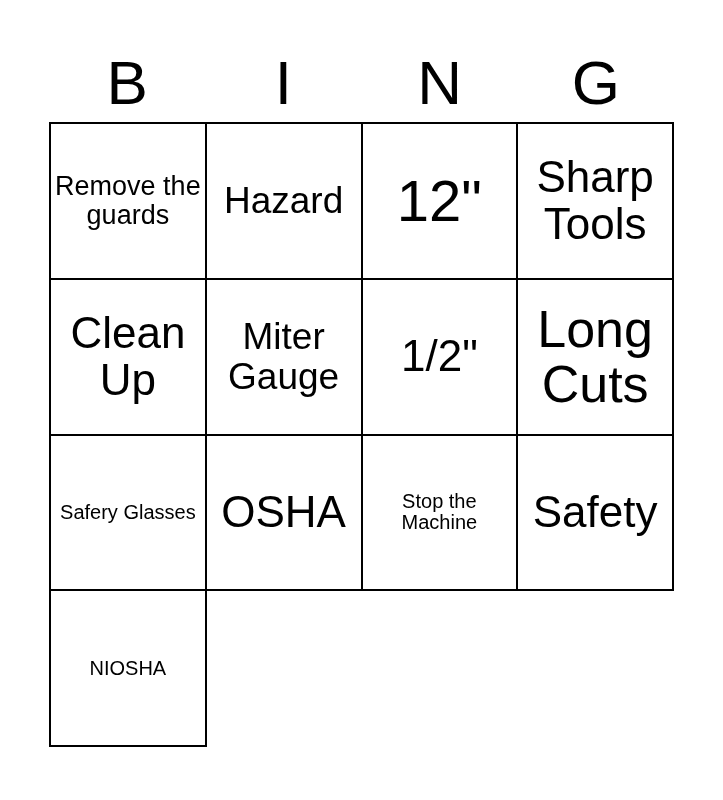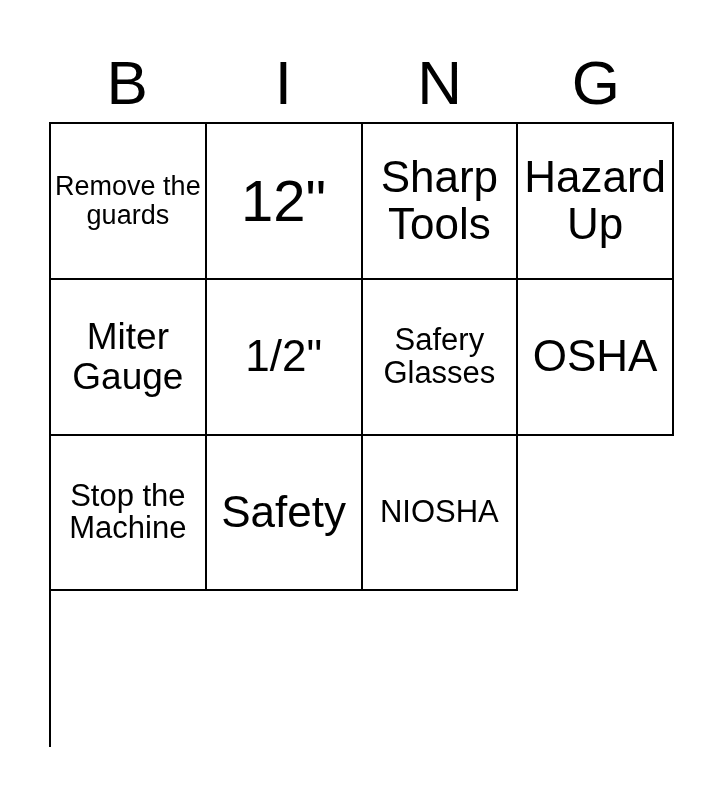--- a/index.html
+++ b/index.html
@@ -65,21 +65,21 @@
     padding: 2px 3px;
     overflow: hidden;
   }
   .cell .cell-text {
     display: block;
     line-height: 1.06;
     width: 100%;
   }
   
   .fs-xs .cell-text { font-size: 27px; }
-  .fs-sm .cell-text { font-size: 31px; }
+  .fs-sm .cell-text { font-size: 20px; }
   .fs-md .cell-text { font-size: 37px; }
   .fs-lg .cell-text { font-size: 44px; }
   .fs-xl .cell-text { font-size: 52px; }
   .fs-xxl .cell-text { font-size: 58px; }
 </style>
 </head>
 <body>
 
 <div id="bingo-card">
 
@@ -88,36 +88,42 @@
     <div class="header-cell">I</div>
     <div class="header-cell">N</div>
     <div class="header-cell">G</div>
   </div>
 
   <div id="grid">
 
     <div class="cell fs-xs">
       <span class="cell-text">Remove the guards</span>
     </div>
+    <div class="cell fs-md">
+      <span class="cell-text">Hazard</span>
+    </div>
     <div class="cell fs-xxl">
       <span class="cell-text">12"</span>
     </div>
 
     <div class="cell fs-lg">
       <span class="cell-text">Sharp Tools</span>
     </div>
     <div class="cell fs-lg">
-      <span class="cell-text">Hazard Up</span>
+      <span class="cell-text">Clean Up</span>
     </div>
     <div class="cell fs-md">
       <span class="cell-text">Miter Gauge</span>
     </div>
 
     <div class="cell fs-lg">
       <span class="cell-text">1/2"</span>
+    </div>
+    <div class="cell fs-xl">
+      <span class="cell-text">Long Cuts</span>
     </div>
     <div class="cell fs-sm">
       <span class="cell-text">Safery Glasses</span>
     </div>
 
     <div class="cell fs-lg">
       <span class="cell-text">OSHA</span>
     </div>
     <div class="cell fs-sm">
       <span class="cell-text">Stop the Machine</span>

